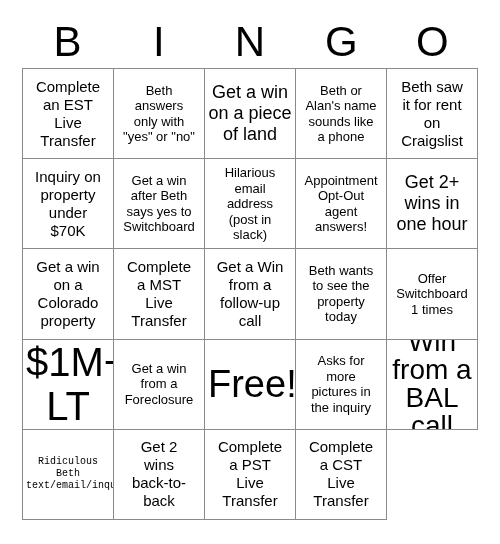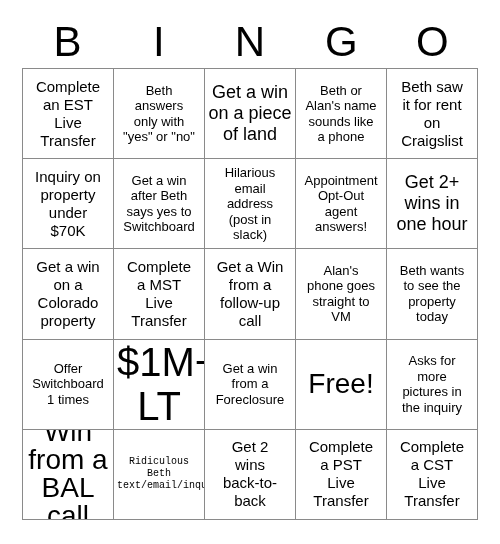--- a/index.html
+++ b/index.html
@@ -78,21 +78,21 @@
     word-break: normal;
   }
 
   
   .sz-xs .cell-text { font-size: 10px;  line-height: 12px; font-family: Liberation Mono, monospace; }
   .sz-sm .cell-text { font-size: 13px;  line-height: 15.5px; }
   .sz-md .cell-text { font-size: 15px;  line-height: 18px; }
   .sz-lg .cell-text { font-size: 18px;  line-height: 21px; }
   .sz-xl .cell-text { font-size: 28px;  line-height: 28px; }
   .sz-xxl .cell-text { font-size: 40px; line-height: 44px; }
-  .sz-free .cell-text { font-size: 28px; line-height: 42px; }
+  .sz-free .cell-text { font-size: 38px; line-height: 42px; }
 </style>
 </head>
 <body>
 
 <div class="card">
 
   <div class="header-row">
     <div class="header-cell">B</div>
     <div class="header-cell">I</div>
     <div class="header-cell">N</div>
@@ -174,26 +174,20 @@
 Live
 Transfer</span>
       </div>
     <div class="cell sz-md">
         <span class="cell-text">Get a Win
 from a
 follow-up
 call</span>
       </div>
     <div class="cell sz-sm">
-        <span class="cell-text">Alan's
-phone goes
-straight to
-VM</span>
-      </div>
-    <div class="cell sz-sm">
         <span class="cell-text">Beth wants
 to see the
 property
 today</span>
       </div>
 
     <div class="cell sz-sm">
         <span class="cell-text">Offer
 Switchboard
 1 times</span>

